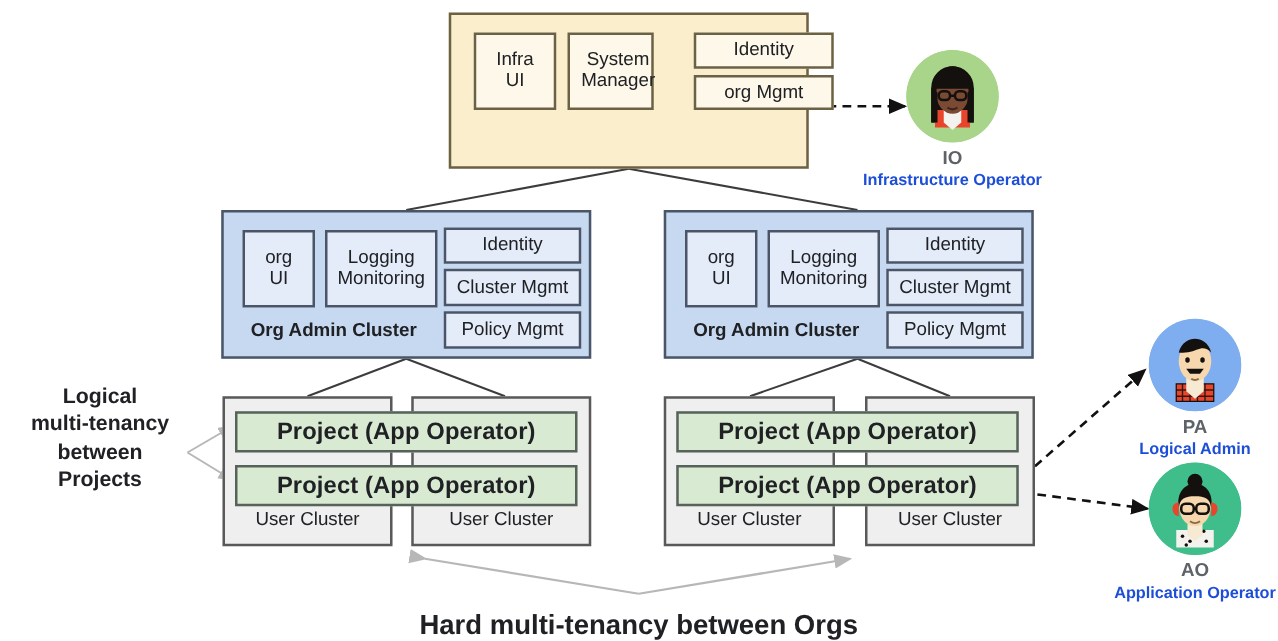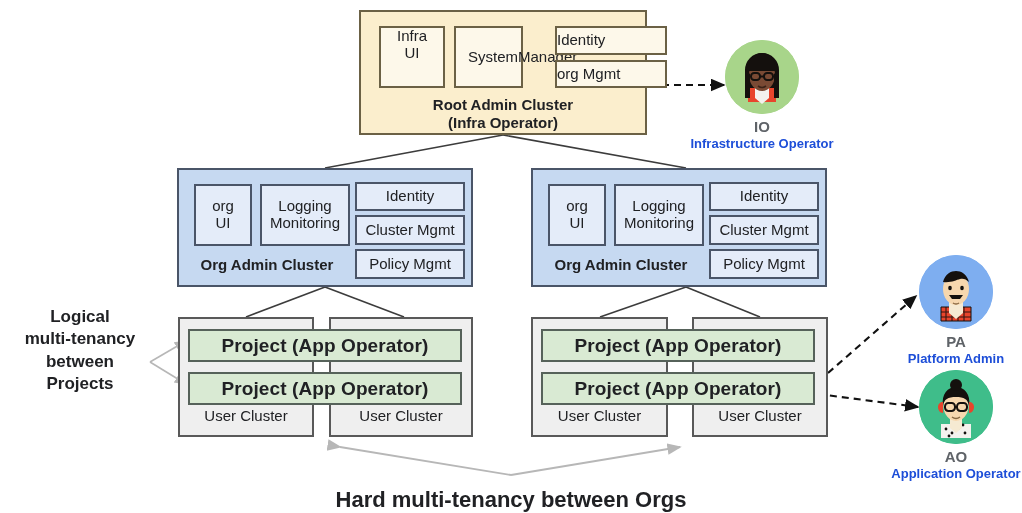--- a/index.html
+++ b/index.html
@@ -9,21 +9,21 @@
   .abs{position:absolute;box-sizing:border-box;}
 
   
   .cluster{border:2px solid #595959;}
   .root-cluster{background:#fbeecd;border-color:#6b6145;}
   .org-cluster{background:#c6d9f1;border-color:#4a5568;}
   .user-cluster{background:#efefef;border-color:#595959;}
 
   
   .svc{background:#fdf8ea;border:2px solid #6b6145;display:flex;
-       align-items:center;justify-content:flex-start;text-align:center;
+       align-items:center;justify-content:center;text-align:center;
        font-size:15px;line-height:1.12;color:#202124;}
   .svc-org{background:#e4ecf9;border:2px solid #4a5568;display:flex;
        align-items:center;justify-content:center;text-align:center;
        font-size:15px;line-height:1.12;color:#202124;}
   .proj{background:#d9ead3;border:2px solid #56625a;display:flex;
        align-items:center;justify-content:center;text-align:center;
        font-size:19px;font-weight:bold;color:#202124;letter-spacing:.1px;}
 
   .cl-title{font-size:15px;font-weight:bold;text-align:center;line-height:1.2;}
   .uc-title{font-size:15px;text-align:center;color:#202124;}
@@ -91,33 +91,29 @@
     <g stroke="#111111" stroke-width="2.1" fill="none" stroke-dasharray="7 5" marker-end="url(#black-arrow)">
       <path d="M818,394 L918,407"></path>
     </g>
   </svg>
 
   <div class="abs cluster root-cluster" style="left:359px;top:10px;width:288px;height:125px;">
     <div class="abs svc" style="left:18px;top:14px;width:66px;height:62px;flex-direction:column;">
       <span>Infra</span>
       <span>UI</span>
     </div>
-    <div class="abs svc" style="left:93px;top:14px;width:69px;height:62px;flex-direction:row;padding-left:12px;">
+    <div class="abs svc" style="left:93px;top:14px;width:69px;height:62px;flex-direction:column;padding-left:12px;">
       <span>System</span>
       <span>Manager</span>
     </div>
     <div class="abs svc" style="left:194px;top:14px;width:112px;height:29px;">
       <span>Identity</span>
     </div>
     <div class="abs svc" style="left:194px;top:48px;width:112px;height:28px;">
       <span>org Mgmt</span>
-    </div>
-    <div class="abs cl-title" style="left:0;top:84px;width:284px;">
-      <div>Root Admin Cluster</div>
-      <div>(Infra Operator)</div>
     </div>
   </div>
 
   <div class="abs cluster org-cluster" style="left:177px;top:168px;width:296px;height:119px;">
     <div class="abs svc-org" style="left:15px;top:14px;width:58px;height:62px;flex-direction:column;">
       <span>org</span>
       <span>UI</span>
     </div>
     <div class="abs svc-org" style="left:81px;top:14px;width:90px;height:62px;flex-direction:column;">
       <span>Logging</span>
@@ -237,21 +233,21 @@
         <path d="M30 46h14v12l-7 6-7-6z" fill="#f6ead2"></path>
         <ellipse cx="37" cy="34" rx="13" ry="16" fill="#f6d7ae"></ellipse>
         <path d="M24 27c2-8 8-11 13-11s11 3 13 11c-3-3-6-4-9-3-4 1-9 4-17 3z" fill="#14100d"></path>
         <ellipse cx="31" cy="33" rx="1.8" ry="2.2" fill="#14100d"></ellipse>
         <ellipse cx="43" cy="33" rx="1.8" ry="2.2" fill="#14100d"></ellipse>
         <path d="M30 40h14l-3 4h-8z" fill="#14100d"></path>
         <path d="M34 48q3 2 6 0" stroke="#8a6a44" stroke-width="1.4" fill="none"></path>
       </svg>
     </div>
     <div class="pinit">PA</div>
-    <div class="pname">Platform Admin</div>
+    <div class="pname">Logical Admin</div>
   </div>
 
   <div class="abs persona" style="left:890px;top:370px;">
     <div class="pavatar" style="background:#3fbd8a;">
       <svg viewBox="0 0 74 74" width="74" height="74">
         <circle cx="37" cy="37" r="37" fill="#3fbd8a"></circle>
         <path d="M22 54h30v14H22z" fill="#f4f2ee"></path>
         <g fill="#14100d">
           <circle cx="27" cy="59" r="1.4"></circle>
             <circle cx="33" cy="63" r="1.4"></circle>

